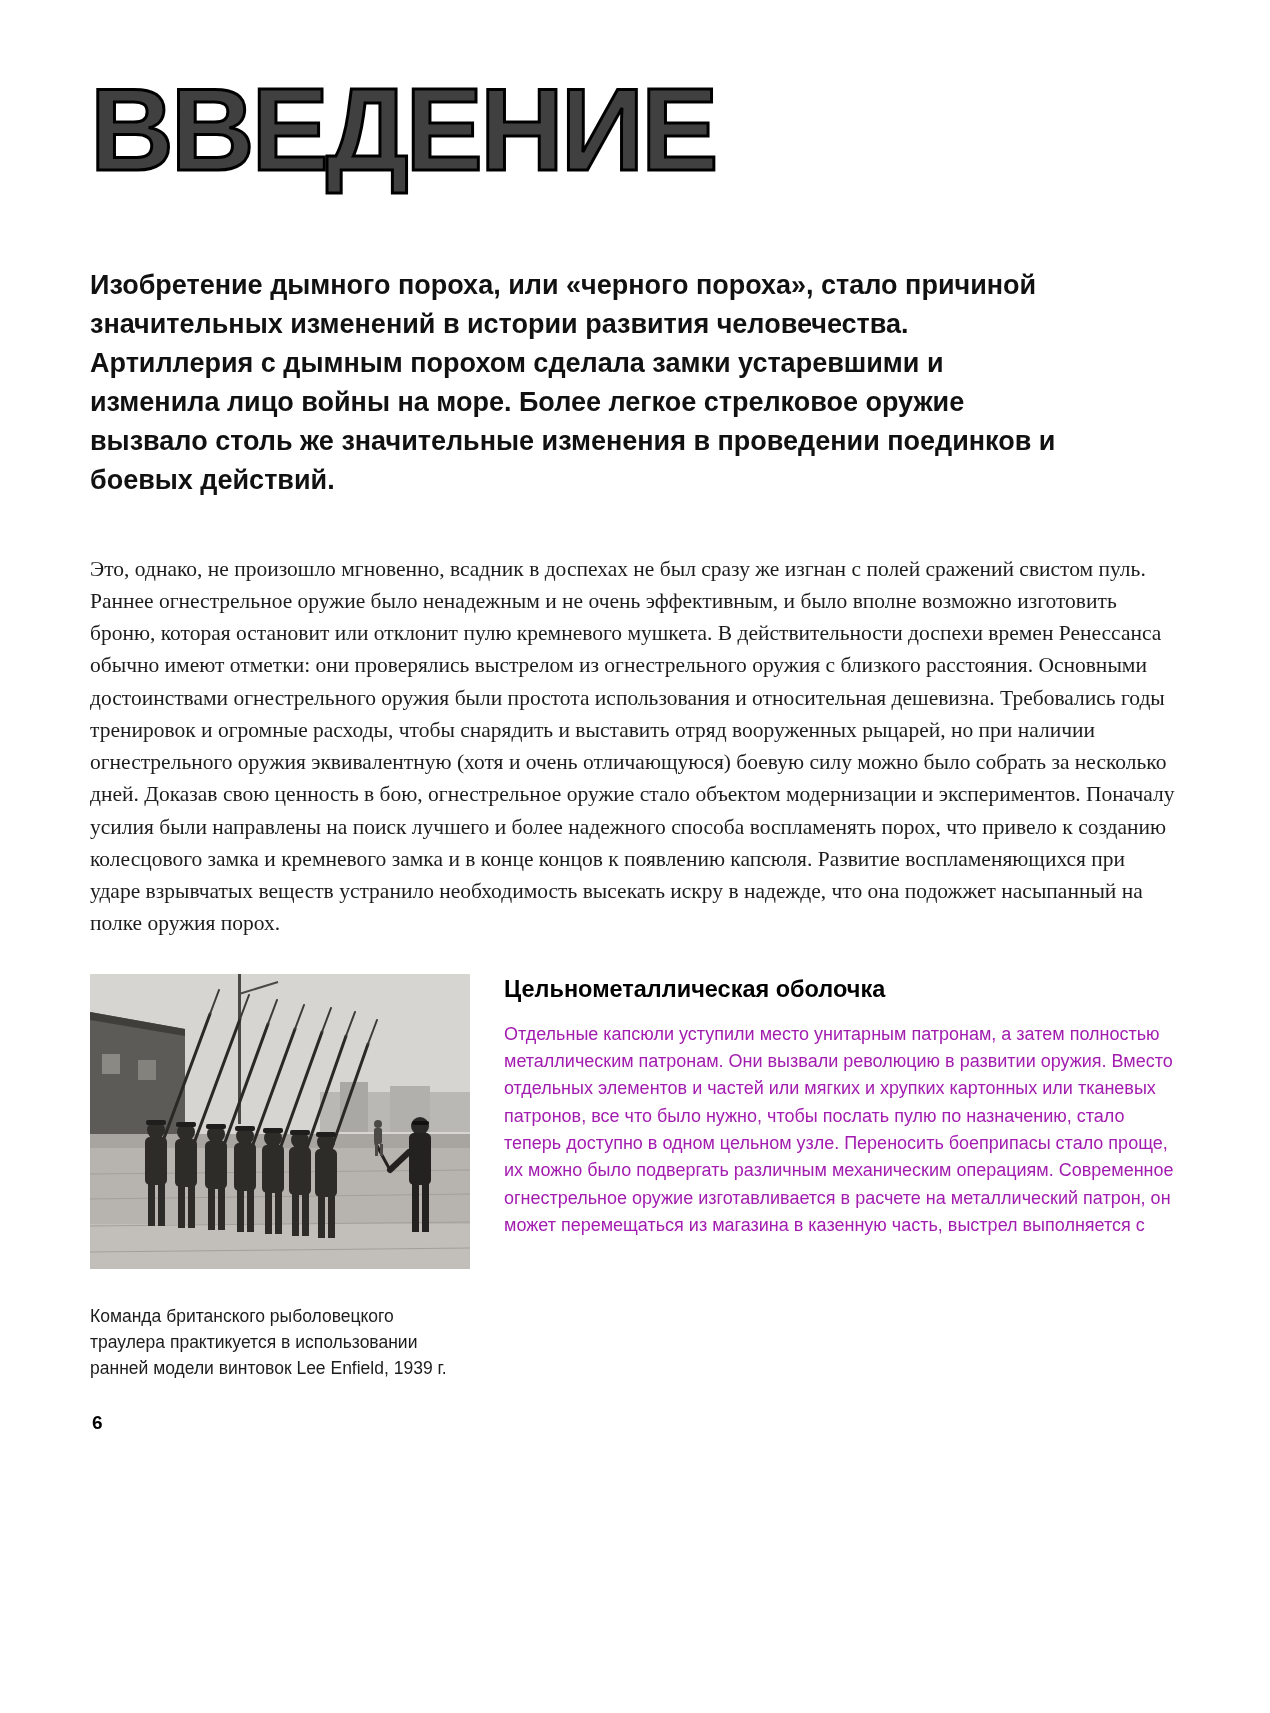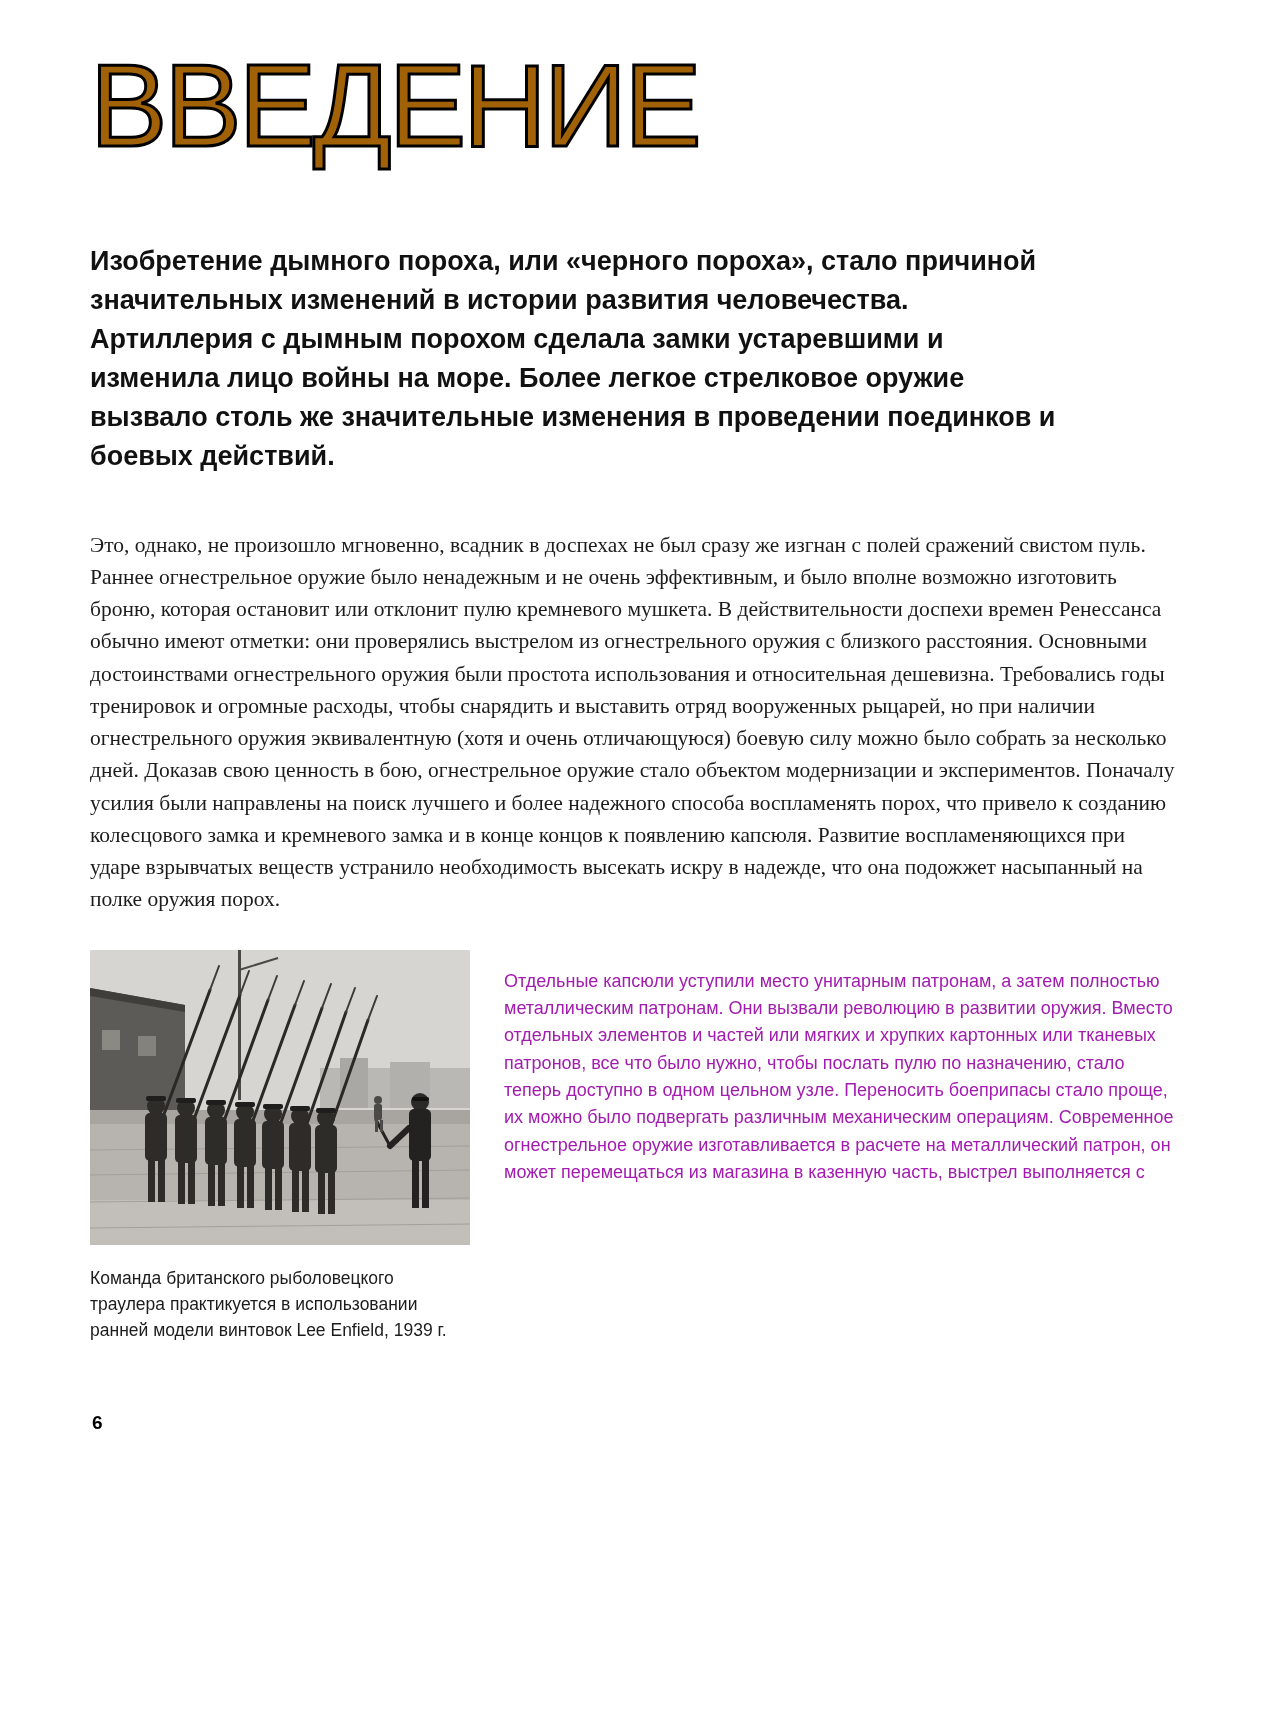--- a/index.html
+++ b/index.html
@@ -14,26 +14,26 @@
     box-sizing: border-box;
     overflow: hidden;
   }
   .content {
     position: absolute;
     left: 90px;
     right: 88px;
     top: 0;
   }
   .page-title {
-    margin-top: 48px;
+    margin-top: 72px;
     font-size: 116px;
     line-height: 1.0;
-    font-weight: normal;
+    font-weight: bold;
     letter-spacing: -3px;
-    color: #a16207;
+    color: #404040;
     -webkit-text-stroke: 3px #000000;
   }
   .lead {
     margin-top: 38px;
     width: 985px;
     font-size: 27px;
     font-weight: bold;
     line-height: 1.45;
     color: #111111;
   }
@@ -52,21 +52,21 @@
   }
   .col-left { width: 380px; flex: 0 0 380px; }
   .photo-frame {
     width: 380px;
     height: 295px;
     overflow: hidden;
     background: #cfcfcd;
   }
   .photo-frame svg { display: block; }
   .caption {
-    margin-top: 20px;
+    margin-top: 34px;
     font-size: 17.5px;
     line-height: 1.5;
     color: #1c1c1c;
     width: 370px;
   }
   .col-right { flex: 1; }
   .section-heading {
     font-size: 23.5px;
     font-weight: bold;
     color: #000000;
@@ -219,20 +219,21 @@
               <rect x="284" y="154" width="8" height="16" rx="2"></rect>
               <rect x="285" y="170" width="3" height="12"></rect>
               <rect x="290" y="170" width="3" height="12"></rect>
             </g>
           </svg>
         </div>
         <p class="caption">Команда британского рыболовецкого траулера практикуется в использовании ранней модели винтовок Lee Enfield, 1939 г.</p>
       </div>
 
       <div class="col-right">
+        <h2 class="section-heading">Цельнометаллическая оболочка</h2>
         <p class="section-body">Отдельные капсюли уступили место унитарным патронам, а затем полностью металлическим патронам. Они вызвали революцию в развитии оружия. Вместо отдельных элементов и частей или мягких и хрупких картонных или тканевых патронов, все что было нужно, чтобы послать пулю по назначению, стало теперь доступно в одном цельном узле. Переносить боеприпасы стало проще, их можно было подвергать различным механическим операциям. Современное огнестрельное оружие изготавливается в расчете на металлический патрон, он может перемещаться из магазина в казенную часть, выстрел выполняется с</p>
       </div>
 
     </div>
   </div>
 
   <div class="page-number">6</div>
 </div>
 
 </body></html>

